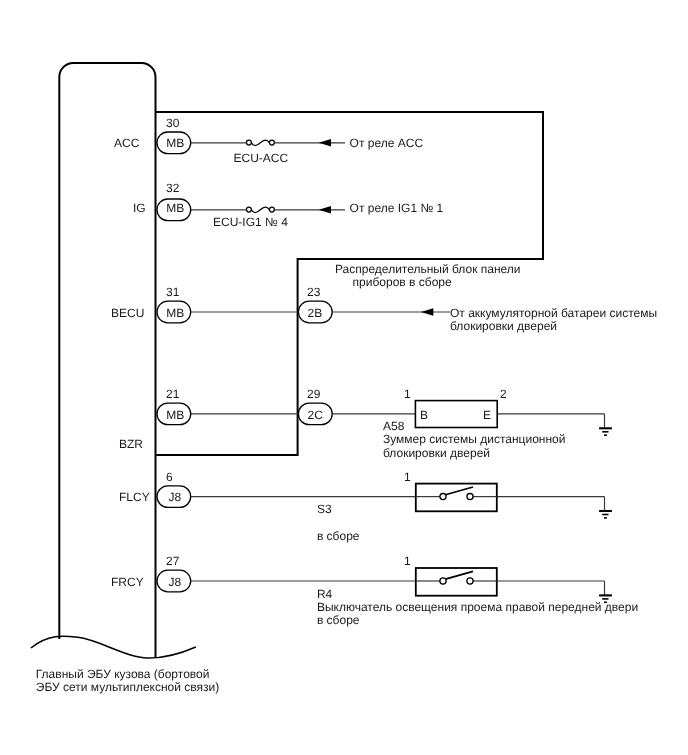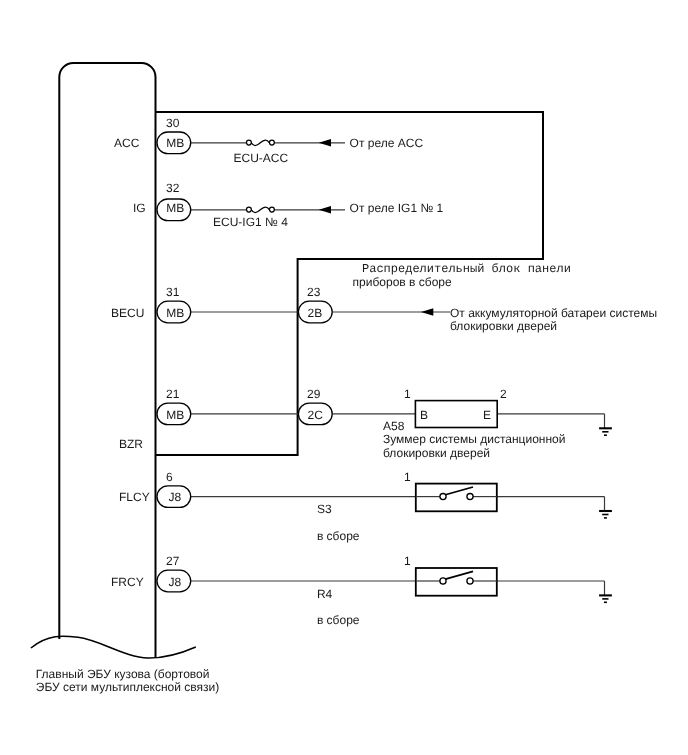--- a/index.html
+++ b/index.html
@@ -144,35 +144,36 @@
 
 <div class="tx" style="left:233.5px;top:150.5px;">ECU-ACC</div>
 <div class="tx" style="left:213px;top:215.2px;">ECU-IG1 № 4</div>
 
 <div class="tx" style="left:349.6px;top:136.4px;">От реле ACC</div>
 <div class="tx" style="left:349.6px;top:201.1px;">От реле IG1 № 1</div>
 
 <div class="tx" style="left:450px;top:305.6px;">От аккумуляторной батареи системы</div>
 <div class="tx" style="left:450px;top:319px;">блокировки дверей</div>
 
-<div class="tx" style="left:362px;top:261.5px;font-family:Liberation Mono, monospace;">Распределительный блок панели</div>
+<div class="tx" style="left:335px;top:261.5px;">Распределительный блок панели</div>
 <div class="tx" style="left:352.6px;top:274.9px;">приборов в сборе</div>
 
 <div class="tx" style="left:404px;top:387.3px;">1</div>
 <div class="tx" style="left:500px;top:387.3px;">2</div>
 <div class="tx" style="left:420px;top:407.5px;">B</div>
 <div class="tx" style="left:483px;top:407.5px;">E</div>
 <div class="tx" style="left:383px;top:418.5px;">A58</div>
 <div class="tx" style="left:383px;top:432.2px;">Зуммер системы дистанционной</div>
 <div class="tx" style="left:383px;top:445.6px;">блокировки дверей</div>
 
 <div class="tx" style="left:404px;top:470px;">1</div>
 <div class="tx" style="left:316.9px;top:502.2px;">S3</div>
 <div class="tx" style="left:316.9px;top:529px;">в сборе</div>
 
 <div class="tx" style="left:404px;top:554.4px;">1</div>
 <div class="tx" style="left:316.9px;top:586.6px;">R4</div>
+<div class="tx" style="left:316.9px;top:600px;">Выключатель освещения проема правой передней двери</div>
 <div class="tx" style="left:316.9px;top:613.4px;">в сборе</div>
 
 <div class="tx" style="left:35.8px;top:666.9px;">Главный ЭБУ кузова (бортовой</div>
 <div class="tx" style="left:35.8px;top:680.3px;">ЭБУ сети мультиплексной связи)</div>
 
 </div>
 
 </body></html>

